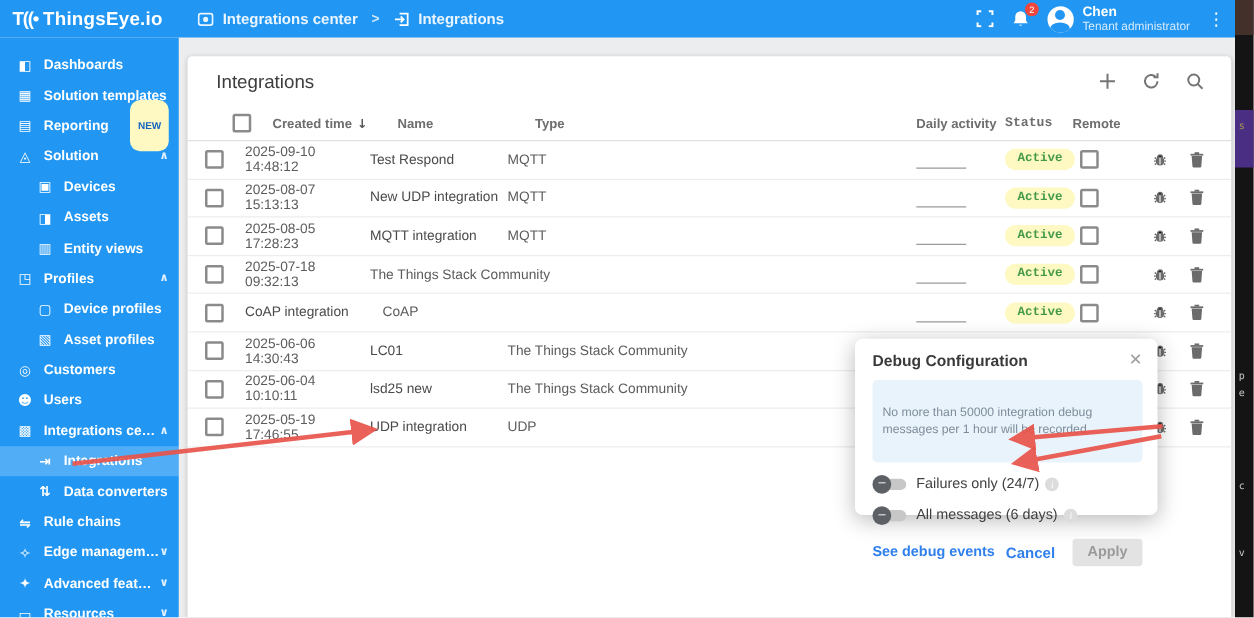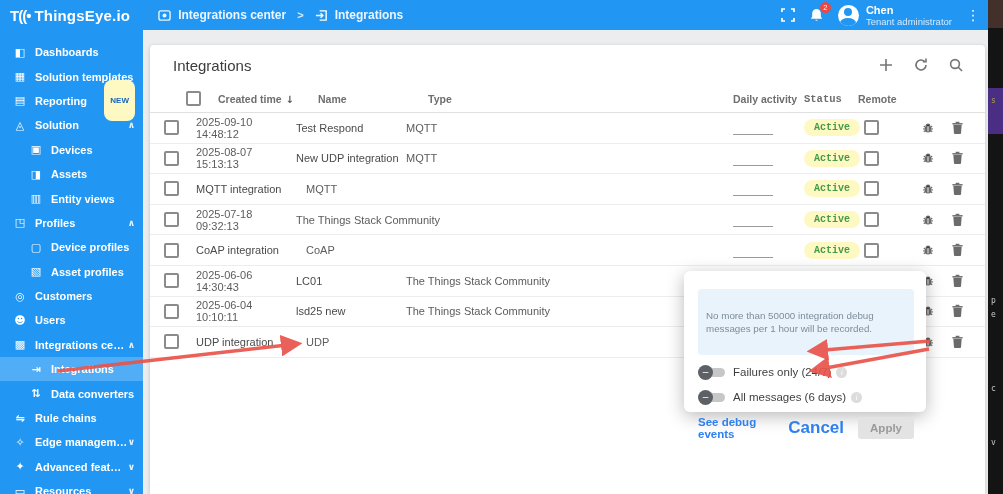--- a/index.html
+++ b/index.html
@@ -84,21 +84,21 @@
   .toggle-row { display:flex; align-items:center; margin-top:9px; height:16px; }
   .toggle { position:relative; width:27px; height:11px; flex:none; margin-right:8px; }
   .toggle .track { position:absolute; left:5px; top:1.5px; width:22px; height:9px; border-radius:5px; background:#c7c7c7; }
   .toggle .thumb { position:absolute; left:0; top:-2px; width:15px; height:15px; border-radius:50%; background:#5d6166;
                    color:#fff; font-size:10px; display:flex; align-items:center; justify-content:center; line-height:1; }
   .toggle-label { font-size:11.5px; color:#3f3f3f; }
   .info-dot { width:11px; height:11px; border-radius:50%; background:#dcdcdc; color:#fff; font-size:8px;
               display:flex; align-items:center; justify-content:center; margin-left:5px; font-style:italic; font-family:"Liberation Serif", serif; }
   .popup-foot { display:flex; align-items:center; margin-top:11px; }
   .link-blue { color:#2f80ed; font-size:11.5px; font-weight:600; cursor:pointer; }
-  .btn-cancel { margin-left:auto; color:#2f80ed; font-size:17px; font-weight:600; cursor:pointer; margin-right:14px; }
+  .btn-cancel { margin-left:auto; color:#2f80ed; font-size:12px; font-weight:600; cursor:pointer; margin-right:14px; }
   .btn-apply { background:#e3e3e3; color:#9a9a9a; font-size:11.5px; font-weight:600; border:none;
                border-radius:3px; padding:5px 12px; cursor:default; }
 
   
   .overlay { position:absolute; left:0; top:0; width:1003px; height:494px; pointer-events:none; z-index:50; }
 </style>
 </head>
 <body>
 
 <div class="topbar">
@@ -369,20 +369,21 @@
               <rect x="1.5" y="2.2" width="11" height="1.5" fill="#6b6b6b"></rect>
               <rect x="5" y="0.8" width="4" height="1.6" fill="#6b6b6b"></rect>
             </svg>
       </span>
     </div>
   </div>
       <div class="trow">
     <div class="c-cb">
           <div class="cbx"></div>
         </div>
+    <div class="c-created">2025-08-05 17:28:23</div>
     <div class="c-name">MQTT integration</div>
     <div class="c-type">MQTT</div>
     <div class="c-spacer"></div>
     <div class="c-daily">
           <div class="spark"></div>
         </div>
     <div class="c-status"><span class="pill">Active</span></div>
     <div class="c-remote">
           <div class="cbx" style="margin-left:6px;"></div>
         </div>
@@ -526,20 +527,21 @@
               <rect x="1.5" y="2.2" width="11" height="1.5" fill="#6b6b6b"></rect>
               <rect x="5" y="0.8" width="4" height="1.6" fill="#6b6b6b"></rect>
             </svg>
       </span>
     </div>
   </div>
       <div class="trow">
     <div class="c-cb">
           <div class="cbx"></div>
         </div>
+    <div class="c-created">2025-05-19 17:46:55</div>
     <div class="c-name">UDP integration</div>
     <div class="c-type">UDP</div>
     <div class="c-spacer"></div>
     <div class="c-daily">
           <div class="spark"></div>
         </div>
     <div class="c-status"><span class="pill">Active</span></div>
     <div class="c-remote">
           <div class="cbx" style="margin-left:6px;"></div>
         </div>
@@ -557,20 +559,24 @@
               <rect x="1.5" y="2.2" width="11" height="1.5" fill="#6b6b6b"></rect>
               <rect x="5" y="0.8" width="4" height="1.6" fill="#6b6b6b"></rect>
             </svg>
       </span>
     </div>
   </div>
     </div>
 </section>
 
 <div class="popup">
+  <div class="popup-head">
+    <span class="popup-title">Debug Configuration</span>
+    <span class="popup-close">✕</span>
+  </div>
   <div class="popup-info">No more than 50000 integration debug messages per 1 hour will be recorded.</div>
   <div class="toggle-row">
     <span class="toggle">
         <span class="track"></span>
         <span class="thumb">–</span>
       </span>
     <span class="toggle-label">Failures only (24/7)</span>
     <span class="info-dot">i</span>
   </div>
   <div class="toggle-row">

